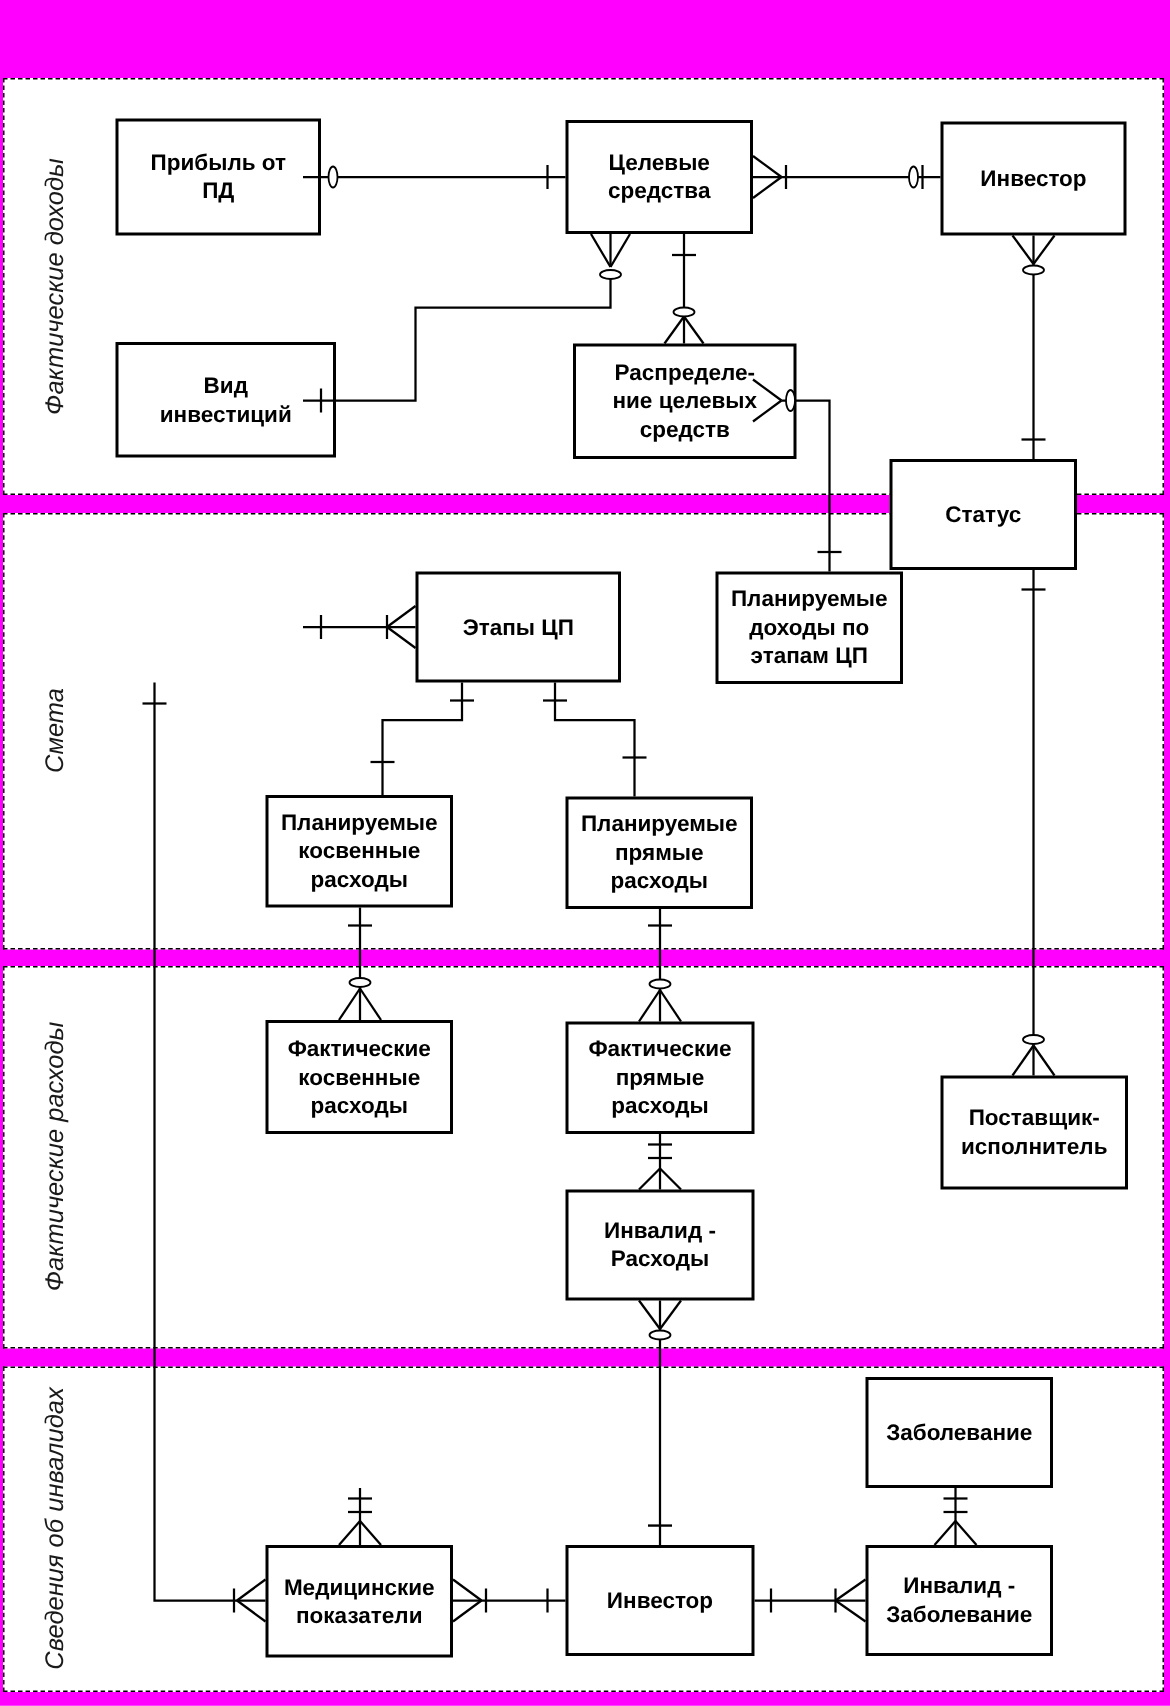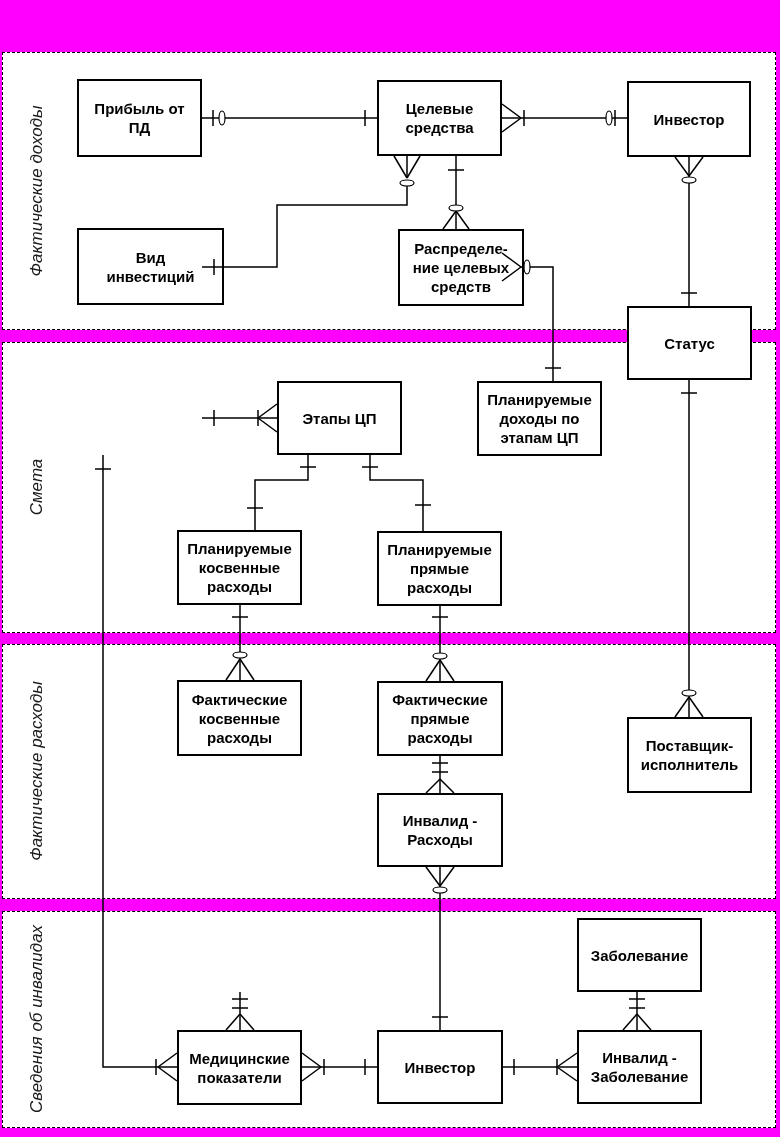--- a/index.html
+++ b/index.html
@@ -216,32 +216,32 @@
 
     <g>
       <line x1="637" y1="992" x2="637" y2="1030"></line>
       <line x1="629" y1="999" x2="645" y2="999"></line>
       <line x1="629" y1="1008" x2="645" y2="1008"></line>
       <line x1="623" y1="1030" x2="637" y2="1014"></line>
       <line x1="651" y1="1030" x2="637" y2="1014"></line>
     </g>
   </svg>
 
-  <div class="entity" style="left:77px;top:79px;width:125px;height:78px"><span>Прибыль от
+  <div class="entity" style="left:77px;top:79px;width:137px;height:78px"><span>Прибыль от
 ПД</span></div>
   <div class="entity" style="left:377px;top:80px;width:125px;height:76px"><span>Целевые
 средства</span></div>
   <div class="entity" style="left:627px;top:81px;width:124px;height:76px"><span>Инвестор</span></div>
   <div class="entity" style="left:77px;top:228px;width:147px;height:77px"><span>Вид
 инвестиций</span></div>
-  <div class="entity" style="left:398px;top:229px;width:126px;height:77px"><span>Распределе-
+  <div class="entity" style="left:382px;top:229px;width:149px;height:77px"><span>Распределе-
 ние целевых
 средств</span></div>
-  <div class="entity" style="left:627px;top:306px;width:125px;height:74px"><span>Статус</span></div>
-  <div class="entity" style="left:277px;top:381px;width:125px;height:74px"><span>Этапы ЦП</span></div>
+  <div class="entity" style="left:593px;top:306px;width:125px;height:74px"><span>Статус</span></div>
+  <div class="entity" style="left:277px;top:381px;width:137px;height:74px"><span>Этапы ЦП</span></div>
   <div class="entity" style="left:477px;top:381px;width:125px;height:75px"><span>Планируемые
 доходы по
 этапам ЦП</span></div>
   <div class="entity" style="left:177px;top:530px;width:125px;height:75px"><span>Планируемые
 косвенные
 расходы</span></div>
   <div class="entity" style="left:377px;top:531px;width:125px;height:75px"><span>Планируемые
 прямые
 расходы</span></div>
   <div class="entity" style="left:177px;top:680px;width:125px;height:76px"><span>Фактические

